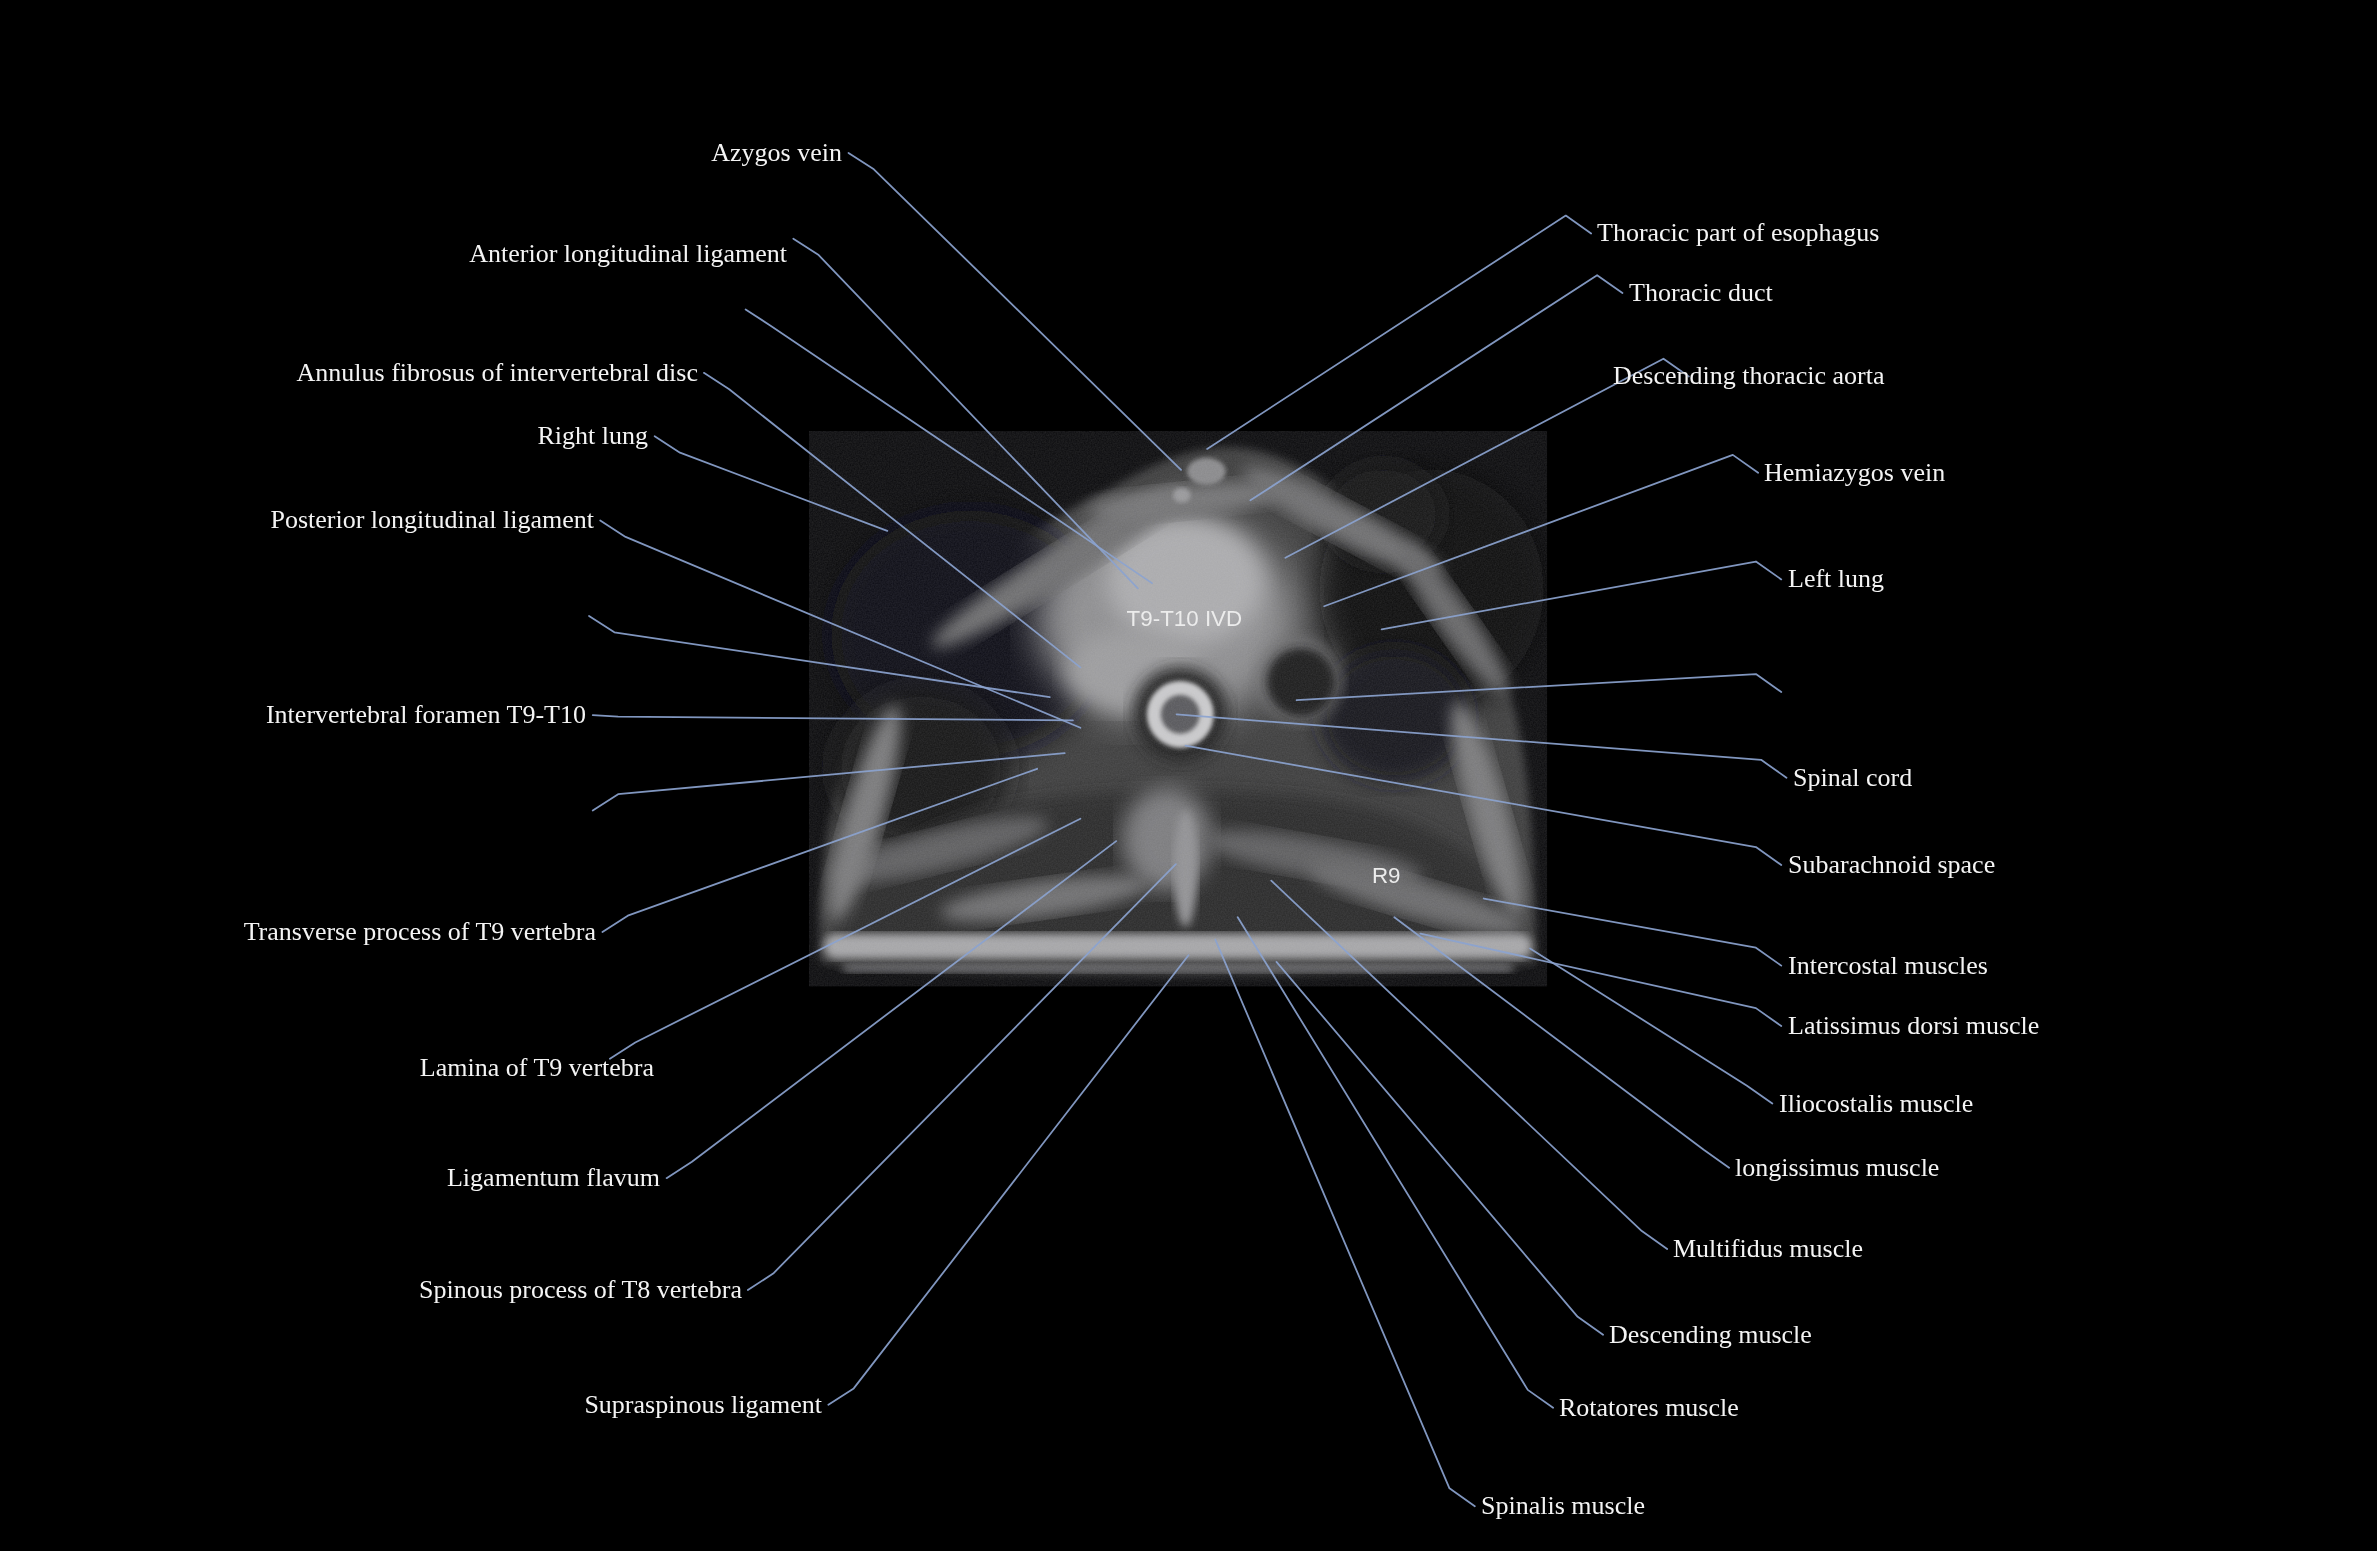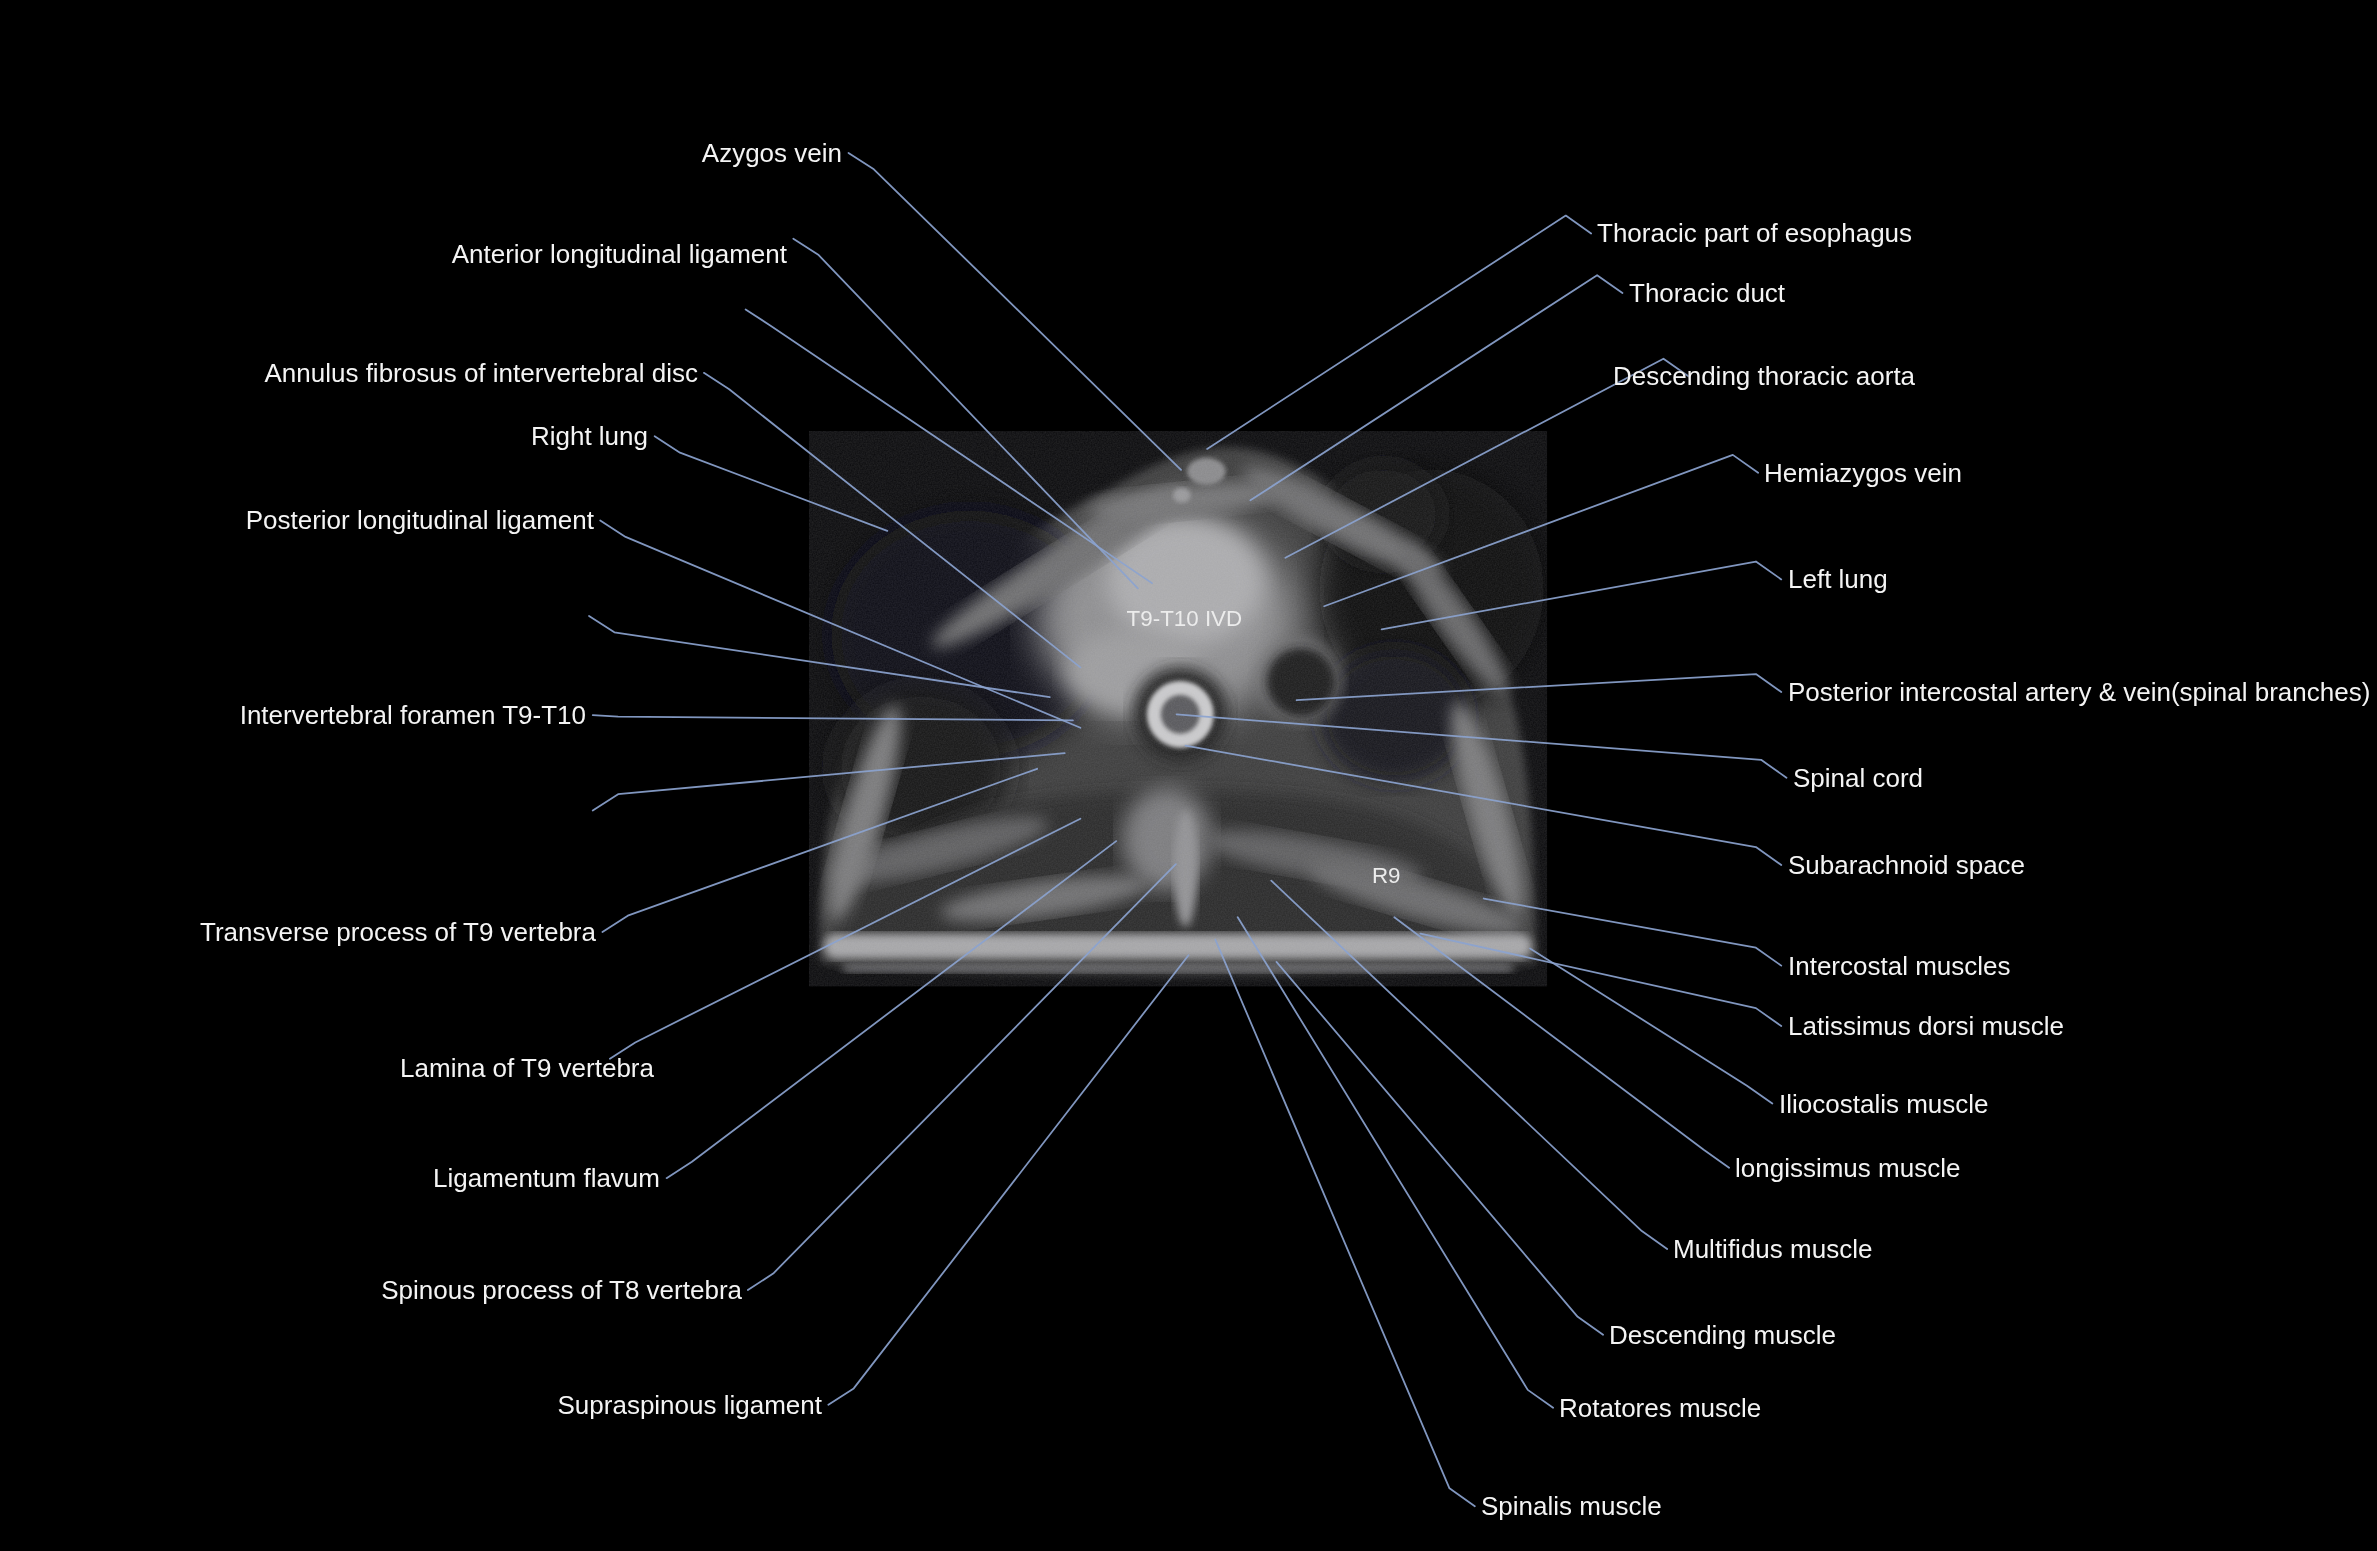--- a/index.html
+++ b/index.html
@@ -1,19 +1,19 @@
 <!DOCTYPE html>
 <html style="font-size:12px"><head>
 <meta charset="utf-8">
 <style>
   html,body{margin:0;padding:0;background:#000;}
   .stage{position:relative;width:2377px;height:1551px;background:#000;overflow:hidden;
          font-family:"Liberation Sans","DejaVu Sans",sans-serif;}
   .art-svg{position:absolute;left:0;top:0;width:2377px;height:1551px;}
-  #label-layer{position:absolute;left:0;top:0;width:2377px;height:1458px;pointer-events:none;}
+  #label-layer{position:absolute;left:0;top:0;width:2377px;height:1458px;pointer-events:none;font-family:Liberation Serif, serif;}
   .anat-label{position:absolute;color:#f4f4f4;font-size:26px;line-height:40px;white-space:nowrap;
               text-shadow:0 0 1.5px rgba(0,0,0,.8);}
   .anat-label.left{text-align:right;}
   .anat-label.right{text-align:left;}
   #leader-lines polyline{fill:none;stroke:#8ba3cf;stroke-width:2.4;opacity:.92;
                          stroke-linejoin:round;stroke-linecap:round;}
   .mri-text{fill:#ececec;font-family:"Liberation Sans","DejaVu Sans",sans-serif;font-size:30px;}
 </style>
 </head>
 <body>
@@ -149,21 +149,20 @@
       <div class="anat-label left" style="right: 1781px; top: 912px;">Transverse process of T9 vertebra</div>
       <div class="anat-label left" style="right: 1723px; top: 1039px; margin-top: 9px;">Lamina of T9 vertebra</div>
       <div class="anat-label left" style="right: 1717px; top: 1158px;">Ligamentum flavum</div>
       <div class="anat-label left" style="right: 1635px; top: 1270px;">Spinous process of T8 vertebra</div>
       <div class="anat-label left" style="right: 1555px; top: 1385px;">Supraspinous ligament</div>
       <div class="anat-label right" style="left: 1597px; top: 213px;">Thoracic part of esophagus</div>
       <div class="anat-label right" style="left: 1629px; top: 273px;">Thoracic duct</div>
       <div class="anat-label right" style="left: 1613px; top: 356px;">Descending thoracic aorta</div>
       <div class="anat-label right" style="left: 1764px; top: 453px;">Hemiazygos vein</div>
       <div class="anat-label right" style="left: 1788px; top: 559px;">Left lung</div>
-      <div class="anat-label right" style="left: 1788px; top: 672px;">Posterior intercostal artery &amp; vein(spinal branches)</div>
       <div class="anat-label right" style="left: 1793px; top: 758px;">Spinal cord</div>
       <div class="anat-label right" style="left: 1788px; top: 845px;">Subarachnoid space</div>
       <div class="anat-label right" style="left: 1788px; top: 946px;">Intercostal muscles</div>
       <div class="anat-label right" style="left: 1788px; top: 1006px;">Latissimus dorsi muscle</div>
       <div class="anat-label right" style="left: 1779px; top: 1084px;">Iliocostalis muscle</div>
       <div class="anat-label right" style="left: 1735px; top: 1148px;">longissimus muscle</div>
       <div class="anat-label right" style="left: 1673px; top: 1229px;">Multifidus muscle</div>
       <div class="anat-label right" style="left: 1609px; top: 1315px;">Descending muscle</div>
       <div class="anat-label right" style="left: 1559px; top: 1388px;">Rotatores muscle</div>
       <div class="anat-label right" style="left: 1481px; top: 1486px;">Spinalis muscle</div>

